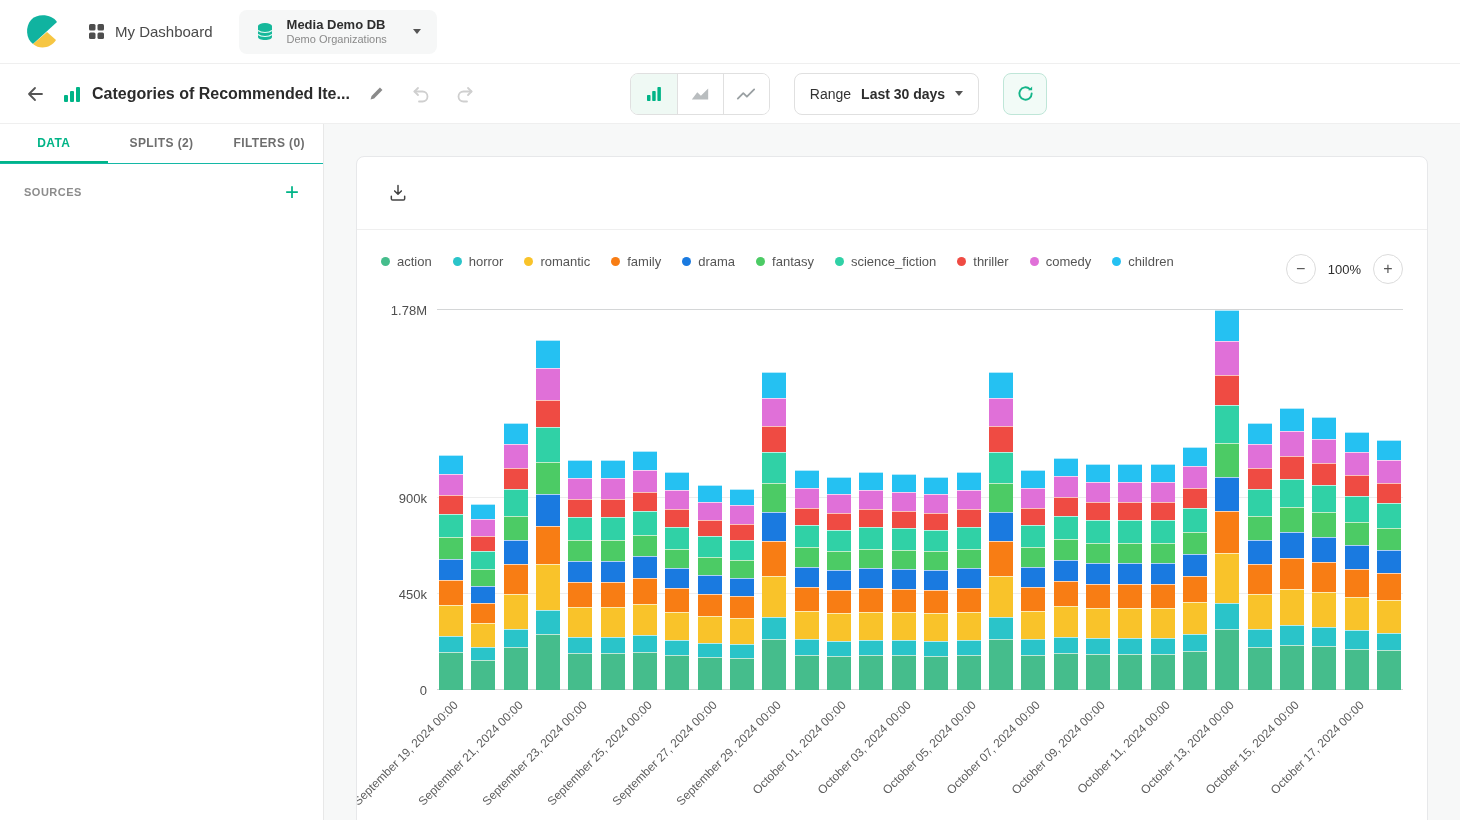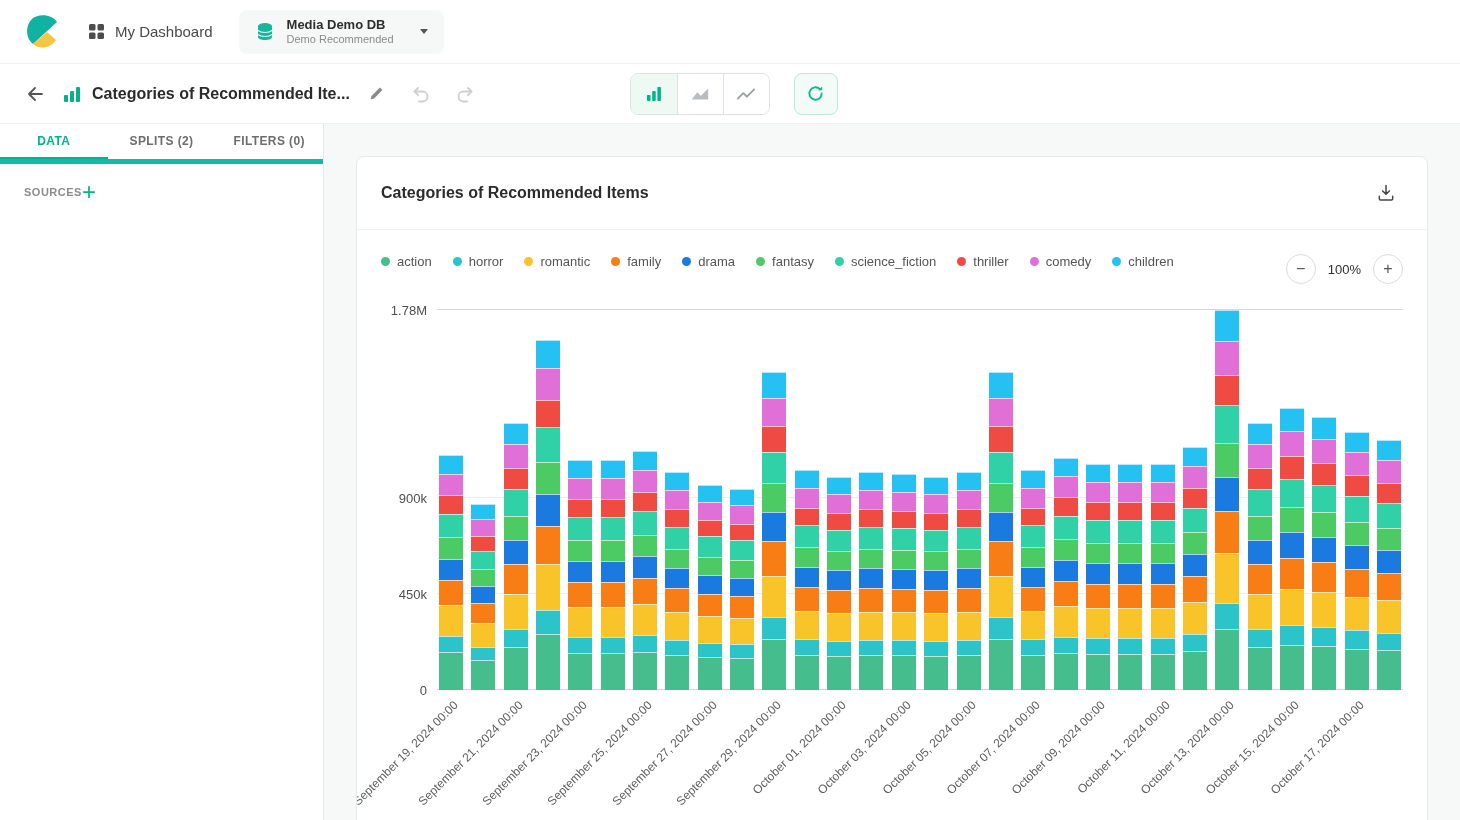--- a/index.html
+++ b/index.html
@@ -39,24 +39,24 @@
   .range-value { font-weight:bold; color:#2e2e2e; }
   .refresh-btn { width:44px; height:42px; border:1px solid #bfe6d8; background:#f2fbf7; border-radius:8px; display:flex; align-items:center; justify-content:center; margin-left:14px; cursor:pointer; }
   .save-btn { display:flex; align-items:center; height:42px; background:#3cc28e; border:none; border-radius:8px; color:#fff; font-size:14px; font-weight:bold; margin-left:12px; cursor:pointer; padding:0; font-family:inherit; }
   .save-main { display:flex; align-items:center; gap:9px; padding:0 18px; }
   .save-divider { width:1px; height:42px; background:rgba(255,255,255,.35); }
   .save-caret { padding:0 11px; display:flex; align-items:center; }
 
   
   .content { display:flex; height:696px; }
   .sidebar { width:324px; border-right:1px solid #e8e8e8; position:relative; background:#fff; flex:none; }
-  .side-tabs { display:flex; border-bottom:5px solid #14b8a6; height:40px; }
+  .side-tabs { display:flex; border-bottom:1px solid #14b8a6; height:40px; }
   .side-tab { flex:1; display:flex; align-items:center; justify-content:center; font-size:12px; font-weight:bold; letter-spacing:.4px; color:#6e6e6e; cursor:pointer; border-bottom:2px solid transparent; }
   .side-tab.active { color:#00b487; border-bottom-color:#00b487; }
-  .sources-row { display:flex; align-items:center; padding:18px 24px 8px 24px; }
+  .sources-row { display:flex; align-items:center; justify-content:space-between; padding:18px 24px 8px 24px; }
   .sources-label { font-size:11px; color:#8c8c8c; font-weight:bold; letter-spacing:.5px; }
   .add-btn { color:#00b487; font-size:24px; line-height:20px; background:none; border:none; cursor:pointer; padding:0; }
   .source-item { display:flex; align-items:center; gap:10px; padding:10px 24px 10px 10px; cursor:grab; }
   .source-name { font-size:14px; font-weight:bold; color:#2f2f2f; }
   .source-agg { font-size:10px; color:#9a9a9a; letter-spacing:.6px; margin-top:5px; font-weight:bold; }
   .sidebar-help { position:absolute; bottom:14px; left:0; right:0; display:flex; align-items:center; justify-content:center; gap:9px; font-size:14px; color:#4f4f4f; cursor:pointer; }
 
   .main { flex:1; background:#f7f8f8; overflow:hidden; }
   .card { margin:32px 32px 0 32px; background:#fff; border:1px solid #e7e8ea; border-radius:8px; height:700px; overflow:hidden; }
   .card-header { display:flex; align-items:center; justify-content:space-between; padding:19px 24px; border-bottom:1px solid #efefef; }
@@ -103,21 +103,21 @@
 
   <div class="db-pill">
     <svg width="20" height="22" viewBox="0 0 20 22">
       <ellipse cx="10" cy="5" rx="7" ry="3" fill="#16b89b"></ellipse>
       <path d="M3 5v11c0 1.7 3.1 3 7 3s7-1.3 7-3V5" fill="#16b89b"></path>
       <path d="M3 9.5c1.6 1.4 4 2 7 2s5.4-.6 7-2" stroke="#e9fbf6" stroke-width="1.1" fill="none"></path>
       <path d="M3 13.5c1.6 1.4 4 2 7 2s5.4-.6 7-2" stroke="#e9fbf6" stroke-width="1.1" fill="none"></path>
     </svg>
     <span class="db-names">
       <span class="db-name">Media Demo DB</span>
-      <span class="db-org">Demo Recommended</span>
+      <span class="db-org">Demo Organizations</span>
     </span>
     <span class="caret" style="margin-left:14px"></span>
   </div>
 
 </header>
 
 <div class="toolbar">
   <button class="icon-btn">
     <svg width="20" height="20" viewBox="0 0 20 20">
       <path d="M10 4l-6 6 6 6M4 10h13" stroke="#555" stroke-width="1.8" fill="none" stroke-linecap="round" stroke-linejoin="round"></path>
@@ -161,20 +161,25 @@
       </svg>
     </button>
     <button class="seg-btn">
       <svg width="20" height="18" viewBox="0 0 22 18">
         <path d="M2 14l6-6 4 4 8-8" stroke="#9aa0a3" stroke-width="2" fill="none" stroke-linecap="round" stroke-linejoin="round"></path>
       </svg>
     </button>
   </div>
 
 
+  <div class="range-control">
+    <span>Range</span>
+    <span class="range-value">Last 30 days</span>
+    <span class="caret"></span>
+  </div>
 
   <button class="refresh-btn">
     <svg width="19" height="19" viewBox="0 0 20 20">
       <path d="M16.5 10a6.5 6.5 0 1 1-1.9-4.6" stroke="#14b589" stroke-width="2" fill="none" stroke-linecap="round"></path>
       <path d="M17 2.5v4.2h-4.2z" fill="#14b589"></path>
     </svg>
   </button>
 
 </div>
 
@@ -191,21 +196,20 @@
       <span class="sources-label">SOURCES</span>
       <button class="add-btn">+</button>
     </div>
 
 
   </aside>
 
   <main class="main">
     <div class="card">
       <div class="card-header">
-        <span class="card-title">Categories of Recommended Items</span>
         <button class="icon-btn">
           <svg width="20" height="20" viewBox="0 0 24 24">
             <path d="M12 3v10M8 9.5l4 4 4-4" stroke="#444" stroke-width="1.8" fill="none" stroke-linecap="round" stroke-linejoin="round"></path>
             <path d="M4 16v3a1.5 1.5 0 0 0 1.5 1.5h13A1.5 1.5 0 0 0 20 19v-3" stroke="#444" stroke-width="1.8" fill="none" stroke-linecap="round"></path>
           </svg>
         </button>
       </div>
 
       <div class="legend-row">
         <div class="legend" id="legend">

